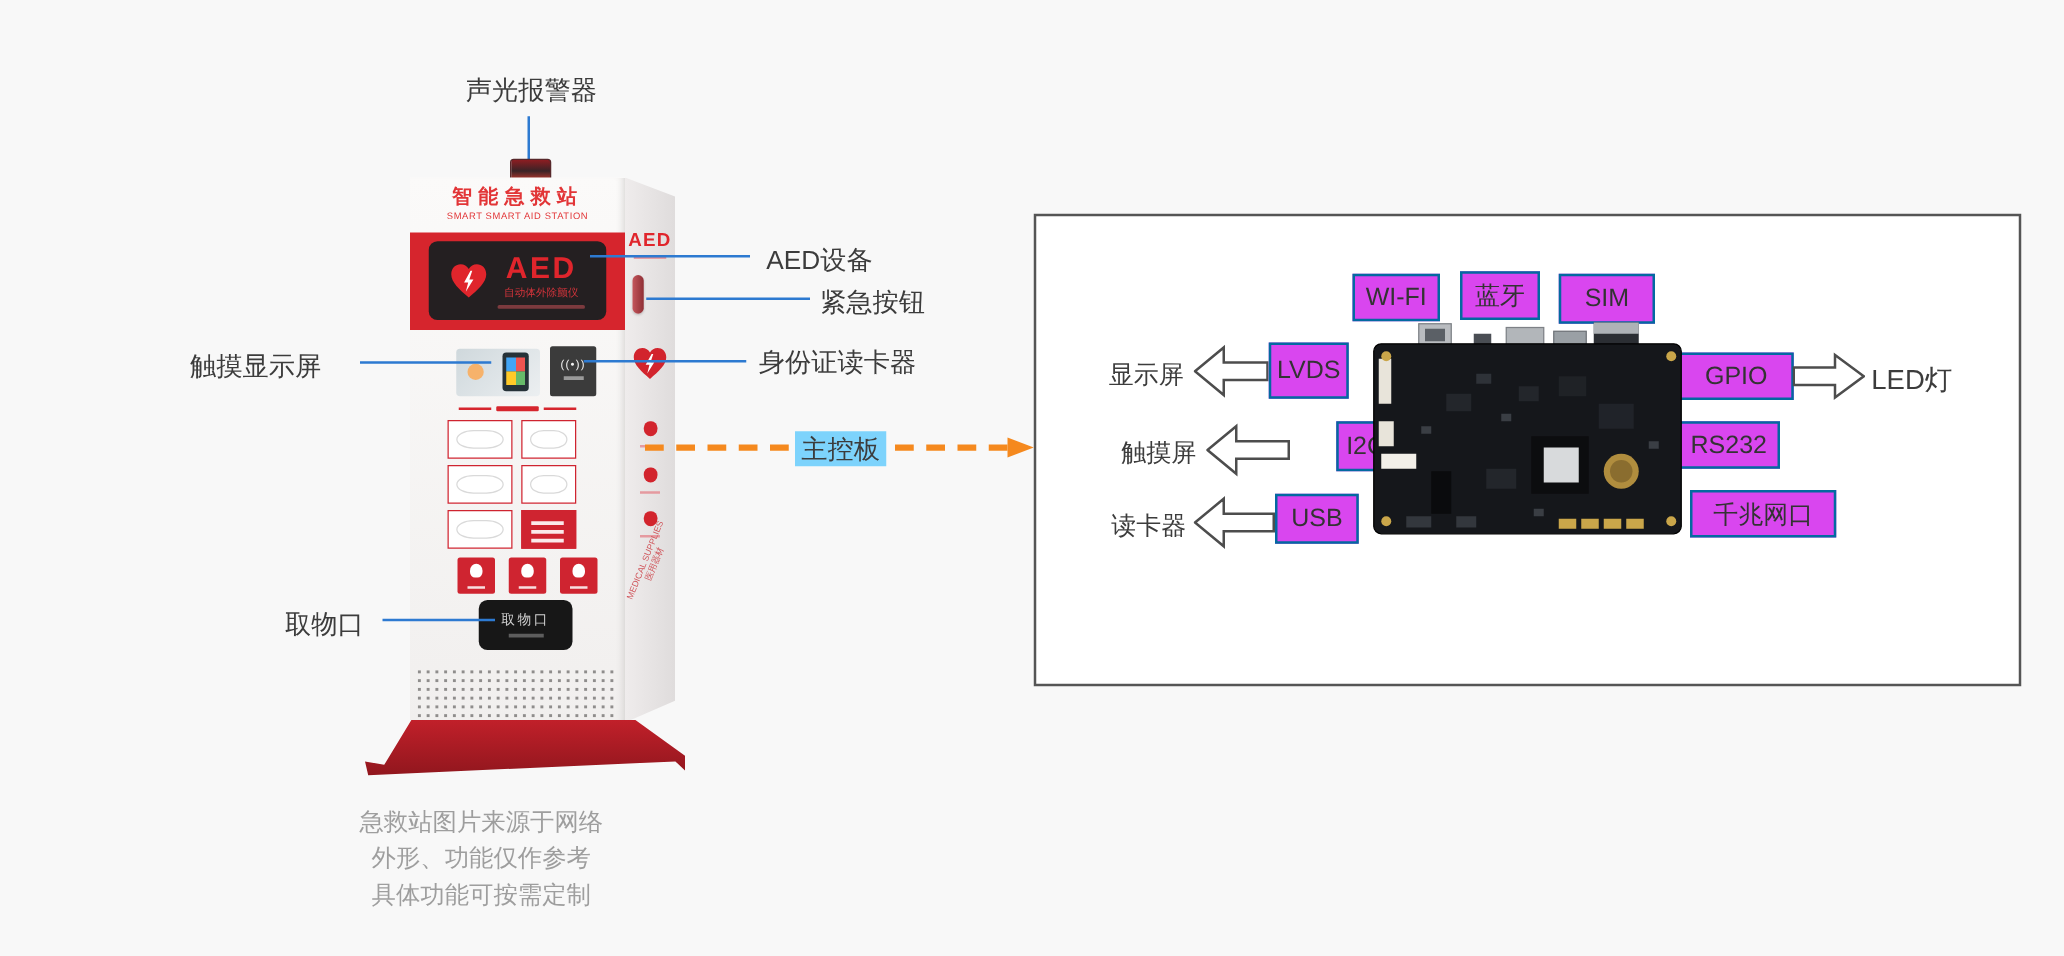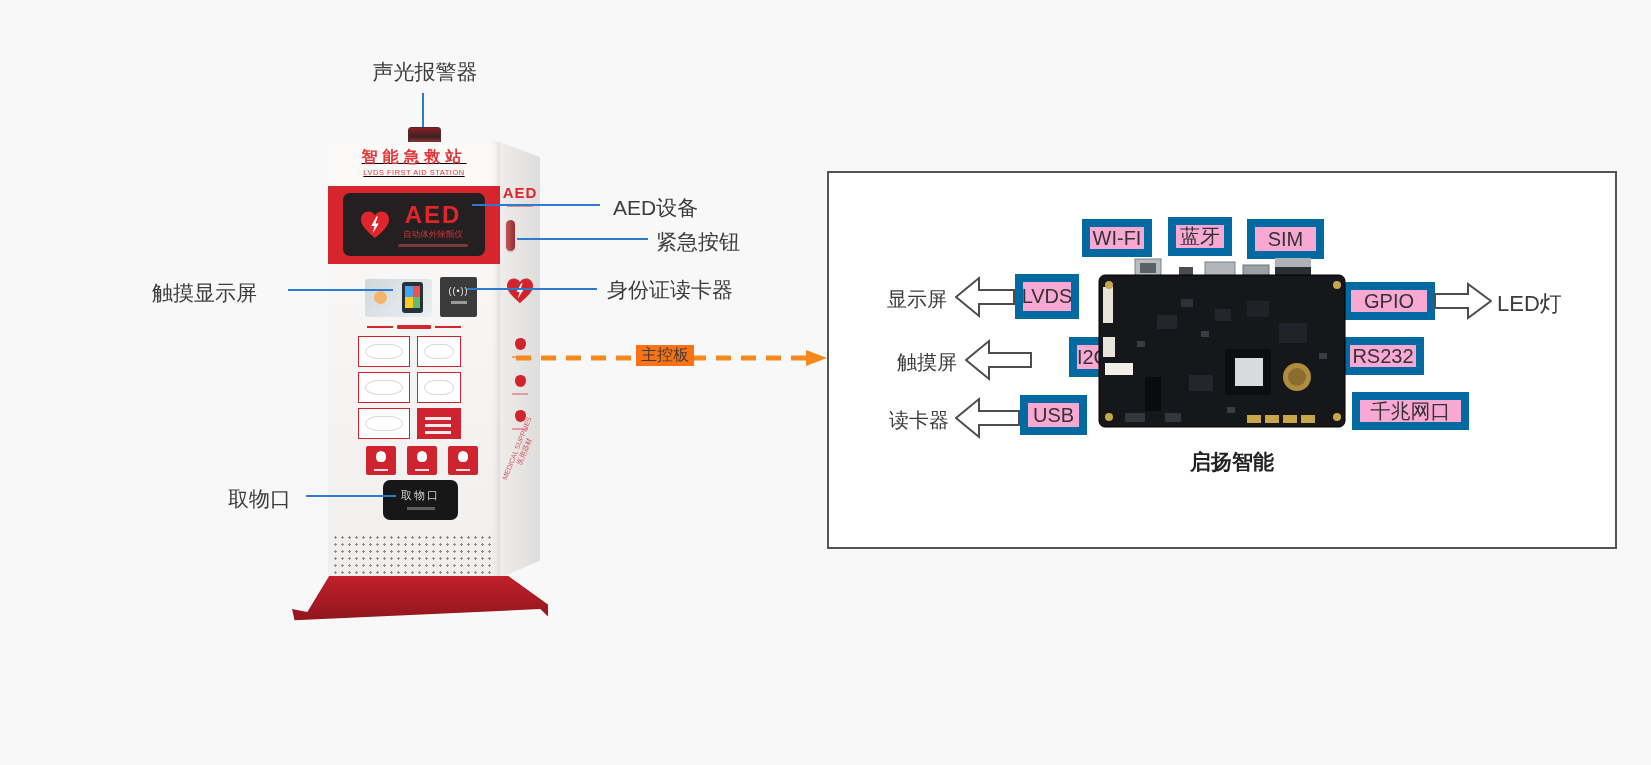--- a/index.html
+++ b/index.html
@@ -6,21 +6,21 @@
   body{font-family:"Liberation Sans","DejaVu Sans",sans-serif;background:#f8f8f8;}
   #page{position:relative;width:1651px;height:765px;background:#f8f8f8;overflow:hidden;}
   .abs{position:absolute;}
   
   .callout-label{position:absolute;font-size:21px;color:#3c3c3c;white-space:nowrap;}
   .hline{position:absolute;height:2px;background:#2d7ad1;}
   .vline{position:absolute;width:2px;background:#2d7ad1;}
   
   .kiosk-front{position:absolute;left:328px;top:142px;width:172px;height:436px;
     background:linear-gradient(180deg,#fbfaf9,#f1efee);box-shadow:inset -6px 0 8px -6px #c9c6c5;}
-  .kiosk-header{position:absolute;left:0;top:0;width:100%;height:44px;text-align:center;text-decoration:underline;}
+  .kiosk-header{position:absolute;left:0;top:0;width:100%;height:44px;text-align:center;}
   .kiosk-header .cn{margin-top:5px;font-size:16px;font-weight:bold;color:#e23537;letter-spacing:5px;}
   .kiosk-header .en{font-size:7.5px;color:#e23537;letter-spacing:.5px;}
   .red-band{position:absolute;left:0;top:44px;width:100%;height:78px;background:#d6252d;}
   .aed-screen{position:absolute;left:15px;top:7px;width:142px;height:63px;background:#241f21;border-radius:7px;
     display:flex;align-items:center;justify-content:center;gap:8px;}
   .aed-screen .txt{text-align:center;}
   .aed-screen .t1{font-size:24px;font-weight:bold;color:#e0252c;letter-spacing:2px;line-height:24px;}
   .aed-screen .t2{font-size:8.5px;color:#d5343b;margin-top:2px;}
   .aed-screen .t3{width:70px;height:3px;background:#7c3a3e;margin:3px auto 0;border-radius:2px;}
   .touch-screen{position:absolute;left:37px;top:137px;width:67px;height:38px;border-radius:3px;
@@ -66,42 +66,42 @@
   .side-rot{position:absolute;left:-14px;top:300px;width:70px;transform:rotate(-68deg);color:#d0565c;
     font-size:7px;line-height:8px;text-align:center;}
   .alarm{position:absolute;left:408px;top:127px;width:31px;height:16px;border-radius:3px 3px 0 0;
     background:linear-gradient(180deg,#8c1d22,#3a2326 55%,#b8372d);border:1px solid #57282b;}
   .kiosk-base{position:absolute;left:292px;top:576px;width:256px;height:46px;
     background:linear-gradient(180deg,#c1202a,#8f161d);
     clip-path:polygon(14.5% 0,84.5% 0,100% 62%,100% 88%,97% 72%,1% 96%,0 72%,6% 78%);}
   .note{position:absolute;left:270px;top:644px;width:230px;text-align:center;color:#9e9e9e;
     font-size:19.5px;line-height:29px;}
   
-  .mcb-label{position:absolute;left:636px;top:345px;font-size:16px;color:#3c3c3c;background:#f97316;padding:0 5px;}
+  .mcb-label{position:absolute;left:636px;top:345px;font-size:21px;color:#3c3c3c;background:#7dd3fc;padding:0 5px;}
   
   .diagram{position:absolute;left:827px;top:171px;width:786px;height:374px;background:#fff;border:2px solid #555;}
-  .dbox{position:absolute;border:8px solid #0369a1;background:#f9a8d4;display:flex;align-items:center;justify-content:center;
+  .dbox{position:absolute;border:2px solid #0369a1;background:#d946ef;display:flex;align-items:center;justify-content:center;
     font-size:20px;color:#333;box-sizing:border-box;}
   .dlabel{position:absolute;font-size:20px;color:#3c3c3c;white-space:nowrap;}
   .dcaption{position:absolute;left:248px;top:276px;width:310px;text-align:center;color:#222;font-weight:bold;
     font-size:21px;line-height:25px;}
 </style>
 </head>
 <body>
 
 <div id="page">
 
   <div class="callout-label" style="left:352px;top:58px;width:146px;text-align:center;">声光报警器</div>
   <div class="vline" style="left:422px;top:93px;height:44px;"></div>
   <div class="alarm"></div>
 
   <div class="kiosk-front">
     <div class="kiosk-header">
       <div class="cn">智能急救站</div>
-      <div class="en">LVDS FIRST AID STATION</div>
+      <div class="en">SMART SMART AID STATION</div>
     </div>
     <div class="red-band">
       <div class="aed-screen">
         <svg width="30" height="28" viewBox="0 0 32 30">
           <path d="M16 29 C8 22 1 16 1 9 C1 3.5 5 .5 9 .5 C12 .5 14.5 2.2 16 4.5 C17.5 2.2 20 .5 23 .5 C27 .5 31 3.5 31 9 C31 16 24 22 16 29 Z" fill="#e0252c"></path>
           <polygon points="17.5,6 12,16 15.5,16 13.5,24 20,13.5 16.5,13.5 19,6" fill="#fff"></polygon>
         </svg>
         <div class="txt">
           <div class="t1">AED</div>
           <div class="t2">自动体外除颤仪</div>
@@ -198,20 +198,25 @@
 
   <div class="hline" style="left:517px;top:238px;width:131px;"></div>
   <div class="callout-label" style="left:656px;top:228px;">紧急按钮</div>
 
   <div class="hline" style="left:467px;top:288px;width:130px;"></div>
   <div class="callout-label" style="left:607px;top:276px;">身份证读卡器</div>
 
   <div class="hline" style="left:306px;top:495px;width:90px;"></div>
   <div class="callout-label" style="left:228px;top:485px;">取物口</div>
 
+  <div class="note">
+    <div>急救站图片来源于网络</div>
+    <div>外形、功能仅作参考</div>
+    <div>具体功能可按需定制</div>
+  </div>
 
   <svg class="abs" style="left:514px;top:348px;" width="314" height="20">
     <line x1="2" y1="10" x2="292" y2="10" stroke="#F5891E" stroke-width="5" stroke-dasharray="15 10"></line>
     <polygon points="292,2 313,10 292,18" fill="#F5891E"></polygon>
   </svg>
   <div class="mcb-label">主控板</div>
 
   <div class="diagram">
 
     <div class="dbox" style="left:253px;top:46px;width:70px;height:38px;">WI-FI</div>
@@ -277,17 +282,16 @@
       <circle cx="12" cy="160" r="4" fill="#caa64a"></circle>
       <circle cx="240" cy="28" r="4" fill="#caa64a"></circle>
       <circle cx="240" cy="160" r="4" fill="#caa64a"></circle>
       <rect x="40" y="84" width="8" height="6" fill="#3a3e44"></rect>
       <rect x="104" y="74" width="8" height="6" fill="#3a3e44"></rect>
       <rect x="130" y="150" width="8" height="6" fill="#3a3e44"></rect>
       <rect x="222" y="96" width="8" height="6" fill="#3a3e44"></rect>
     </svg>
 
     <div class="dcaption">
-      <div>启扬智能</div>
     </div>
   </div>
 
 </div>
 
 </body></html>

